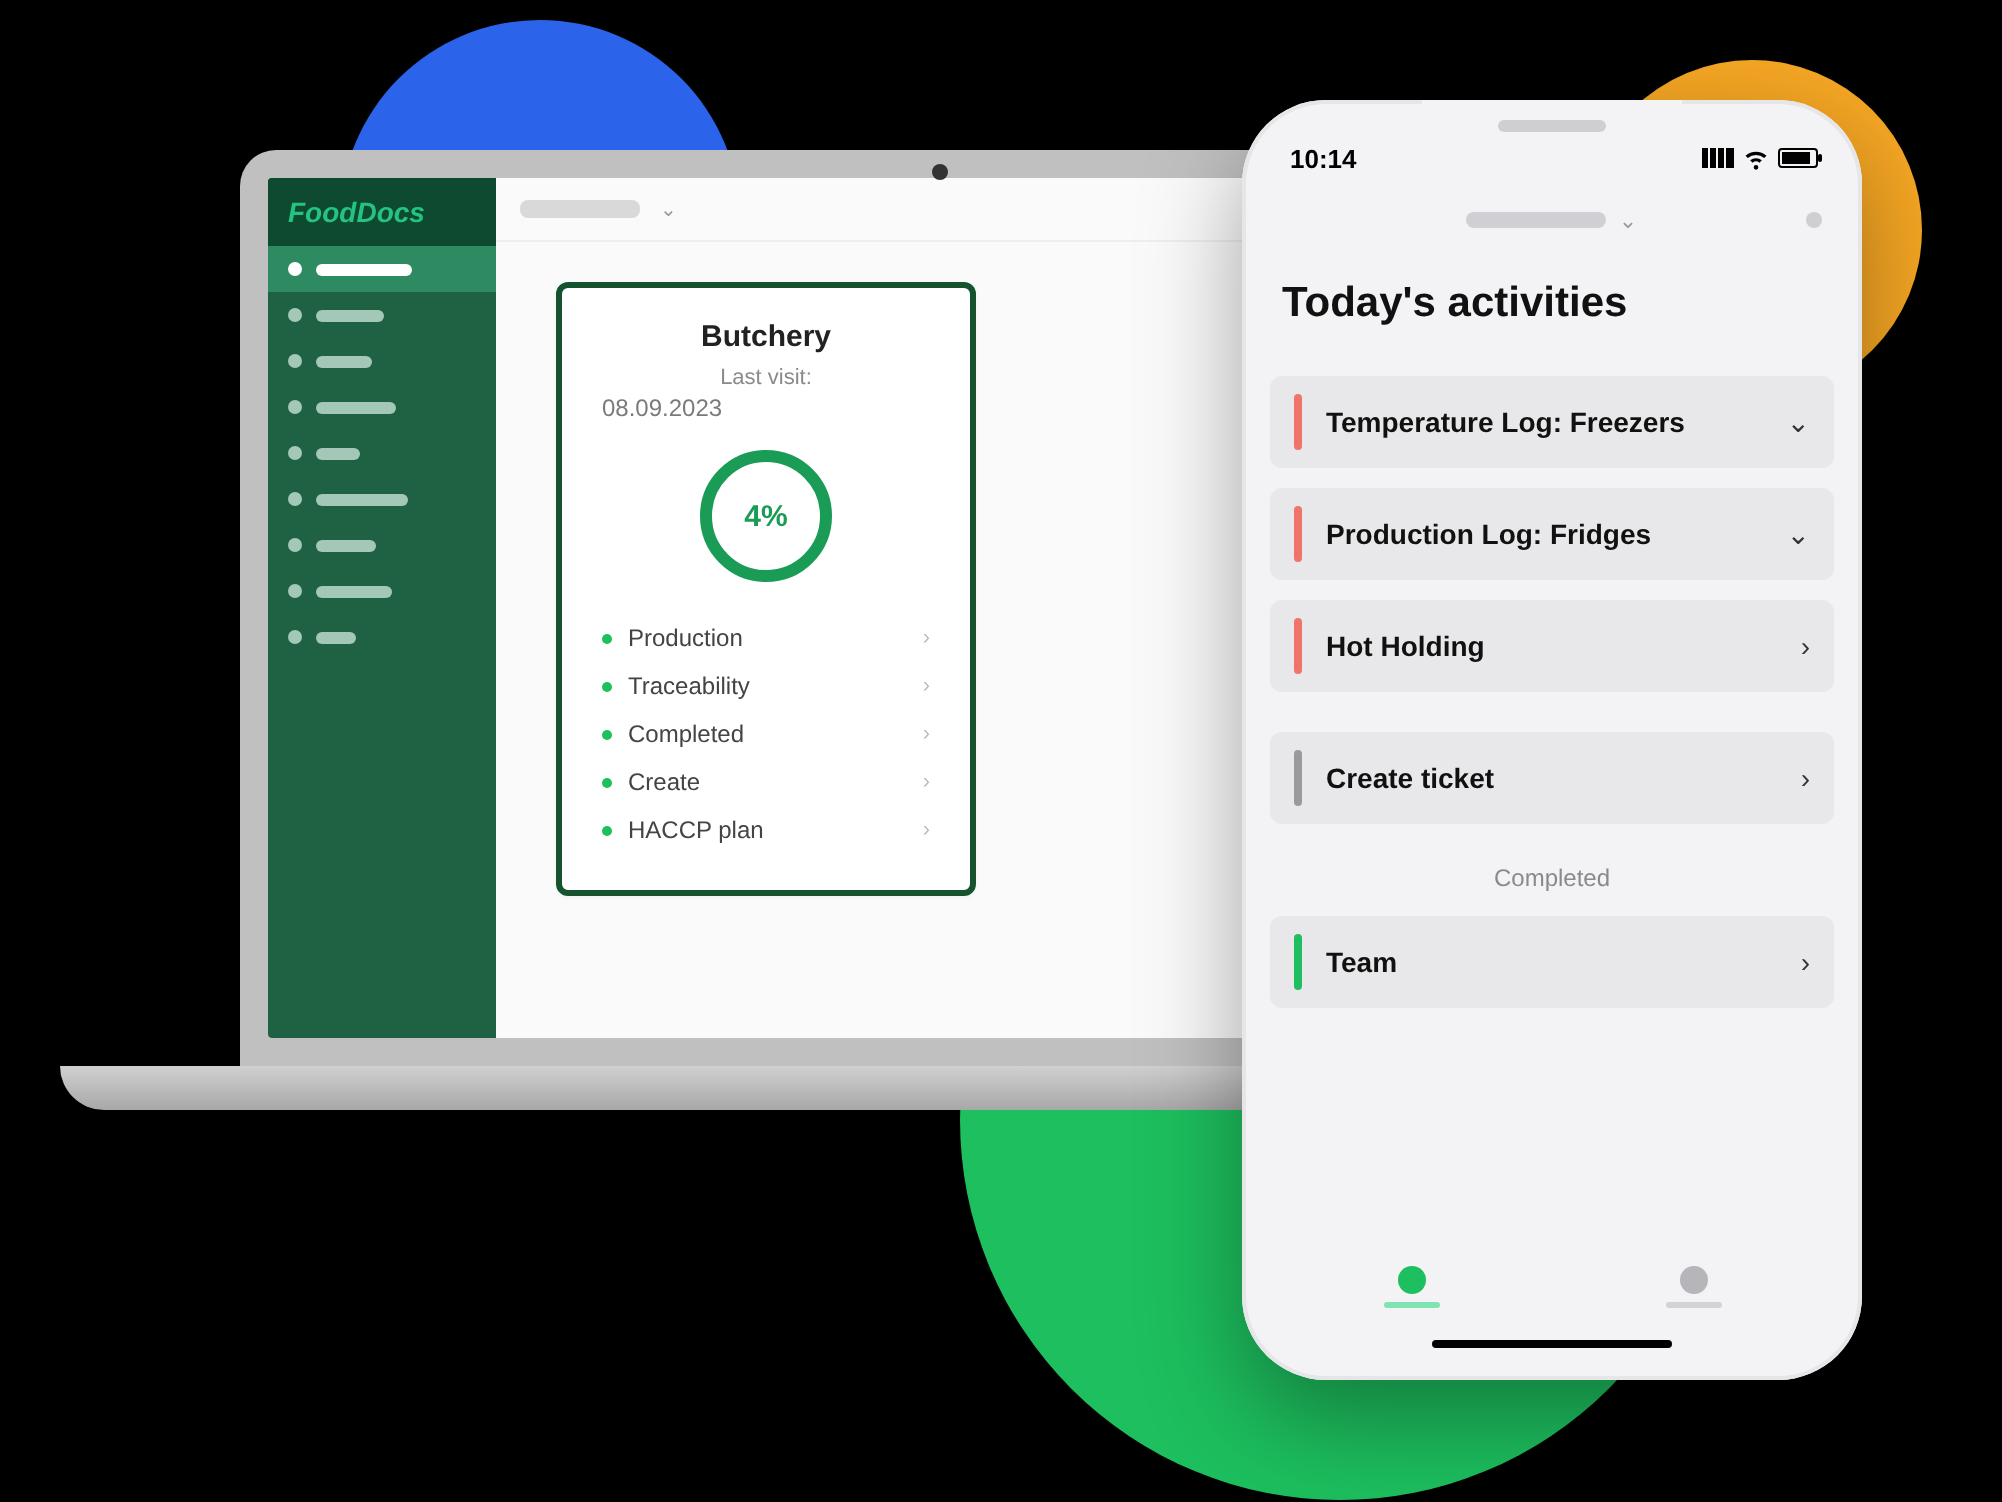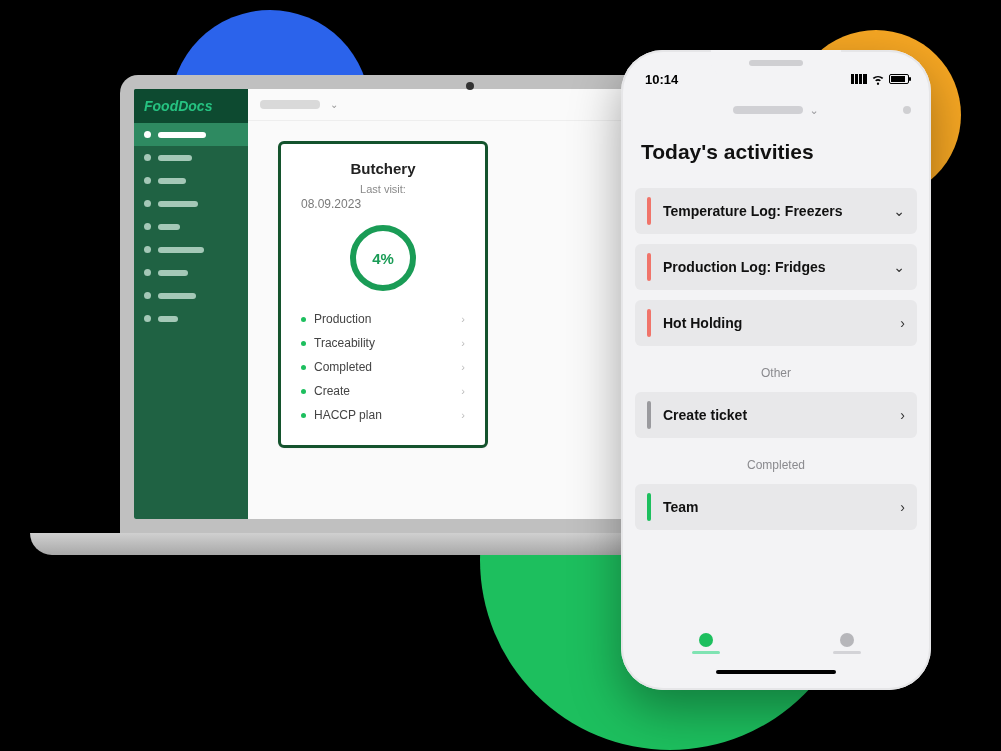--- a/index.html
+++ b/index.html
@@ -223,21 +223,20 @@
           <span class="stripe red"></span>
           <span class="item-label">Production Log: Fridges</span>
           <span class="item-chev">⌄</span>
         </div>
         <div class="item">
           <span class="stripe red"></span>
           <span class="item-label">Hot Holding</span>
           <span class="item-chev">›</span>
         </div>
       </div>
-    <div class="sect">Other</div>
     <div id="other-host">
         <div class="item">
           <span class="stripe gray"></span>
           <span class="item-label">Create ticket</span>
           <span class="item-chev">›</span>
         </div>
       </div>
     <div class="sect">Completed</div>
     <div id="done-host">
         <div class="item">

